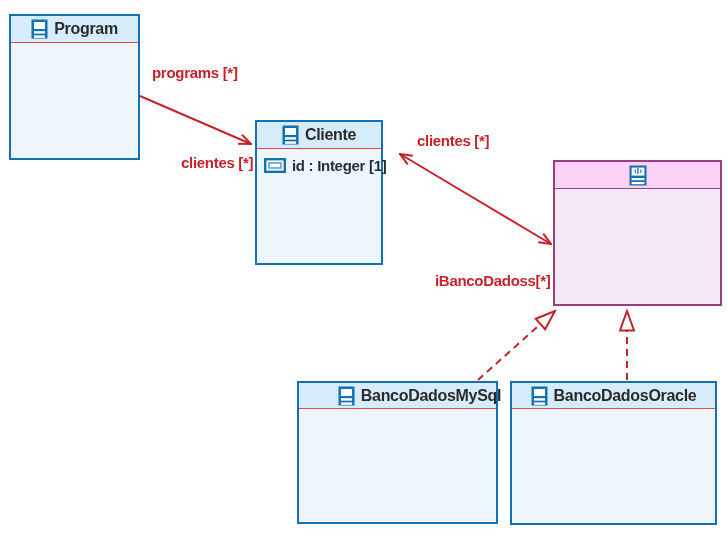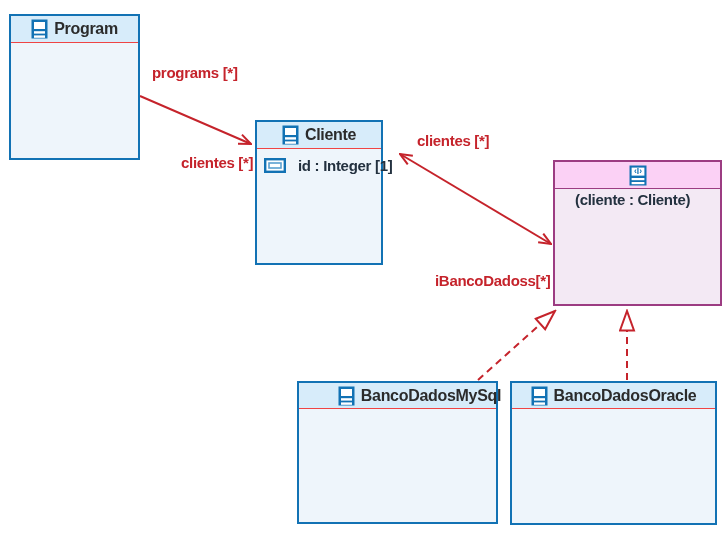--- a/index.html
+++ b/index.html
@@ -10,21 +10,21 @@
 
   .uml-class{position:absolute;box-sizing:border-box;border:2px solid #1272b4;background:#eef5fb;}
   .uml-class .hdr{box-sizing:border-box;display:flex;align-items:center;justify-content:center;
       gap:6px;background:#d7ecfa;border-bottom:1px solid #ef4444;height:27px;padding:0 4px;}
   .uml-class .title{font-weight:bold;font-size:16px;color:#2b2b2b;letter-spacing:-0.3px;white-space:nowrap;}
   .uml-class .body{position:relative;}
 
   .uml-interface{border-color:#9c3c82;background:#f3e9f4;}
   .uml-interface .hdr{background:#fbd1f5;border-bottom-color:#9c3c82;}
 
-  .member-row{display:flex;align-items:center;gap:12px;padding:8px 6px 0 7px;}
+  .member-row{display:flex;align-items:center;gap:6px;padding:8px 6px 0 7px;}
   .member-text{font-weight:bold;font-size:15px;color:#23313f;letter-spacing:-0.3px;white-space:nowrap;}
   .member-line2{font-weight:bold;font-size:15px;color:#23313f;letter-spacing:-0.3px;
       padding:2px 0 0 20px;white-space:nowrap;}
 
   .assoc-label{position:absolute;font-weight:bold;font-size:15px;color:#c5232b;
       letter-spacing:-0.3px;white-space:nowrap;margin-left:11px;}
 
   .icon{display:inline-flex;flex:0 0 auto;}
 </style>
 </head>
@@ -96,21 +96,20 @@
         <svg width="18" height="21" viewBox="0 0 18 21">
           <rect x="0.5" y="0.5" width="17" height="20" fill="#1272b4"></rect>
           <rect x="2.6" y="2.6" width="12.8" height="8" fill="#ffffff"></rect>
           <text x="9" y="9.2" text-anchor="middle" font-size="8.5" font-weight="bold" fill="#1272b4" font-family="Liberation Sans, sans-serif">‹I›</text>
           <rect x="2.6" y="13" width="12.8" height="2.2" fill="#ffffff"></rect>
           <rect x="2.6" y="17" width="12.8" height="2.2" fill="#ffffff"></rect>
         </svg>
       </span>
     </div>
     <div class="body">
-      <div class="member-line2">(cliente : Cliente)</div>
     </div>
   </div>
 
   <div class="uml-class" style="left:297px;top:381px;width:201px;height:143px;">
     <div class="hdr" style="height:26px;padding-left:48px;">
       <span class="icon">
         <svg width="17" height="20" viewBox="0 0 17 20">
           <rect x="0.5" y="0.5" width="16" height="19" fill="#1272b4"></rect>
           <rect x="3" y="3" width="11" height="7" fill="#ffffff"></rect>
           <rect x="3" y="12.2" width="11" height="2.4" fill="#ffffff"></rect>

